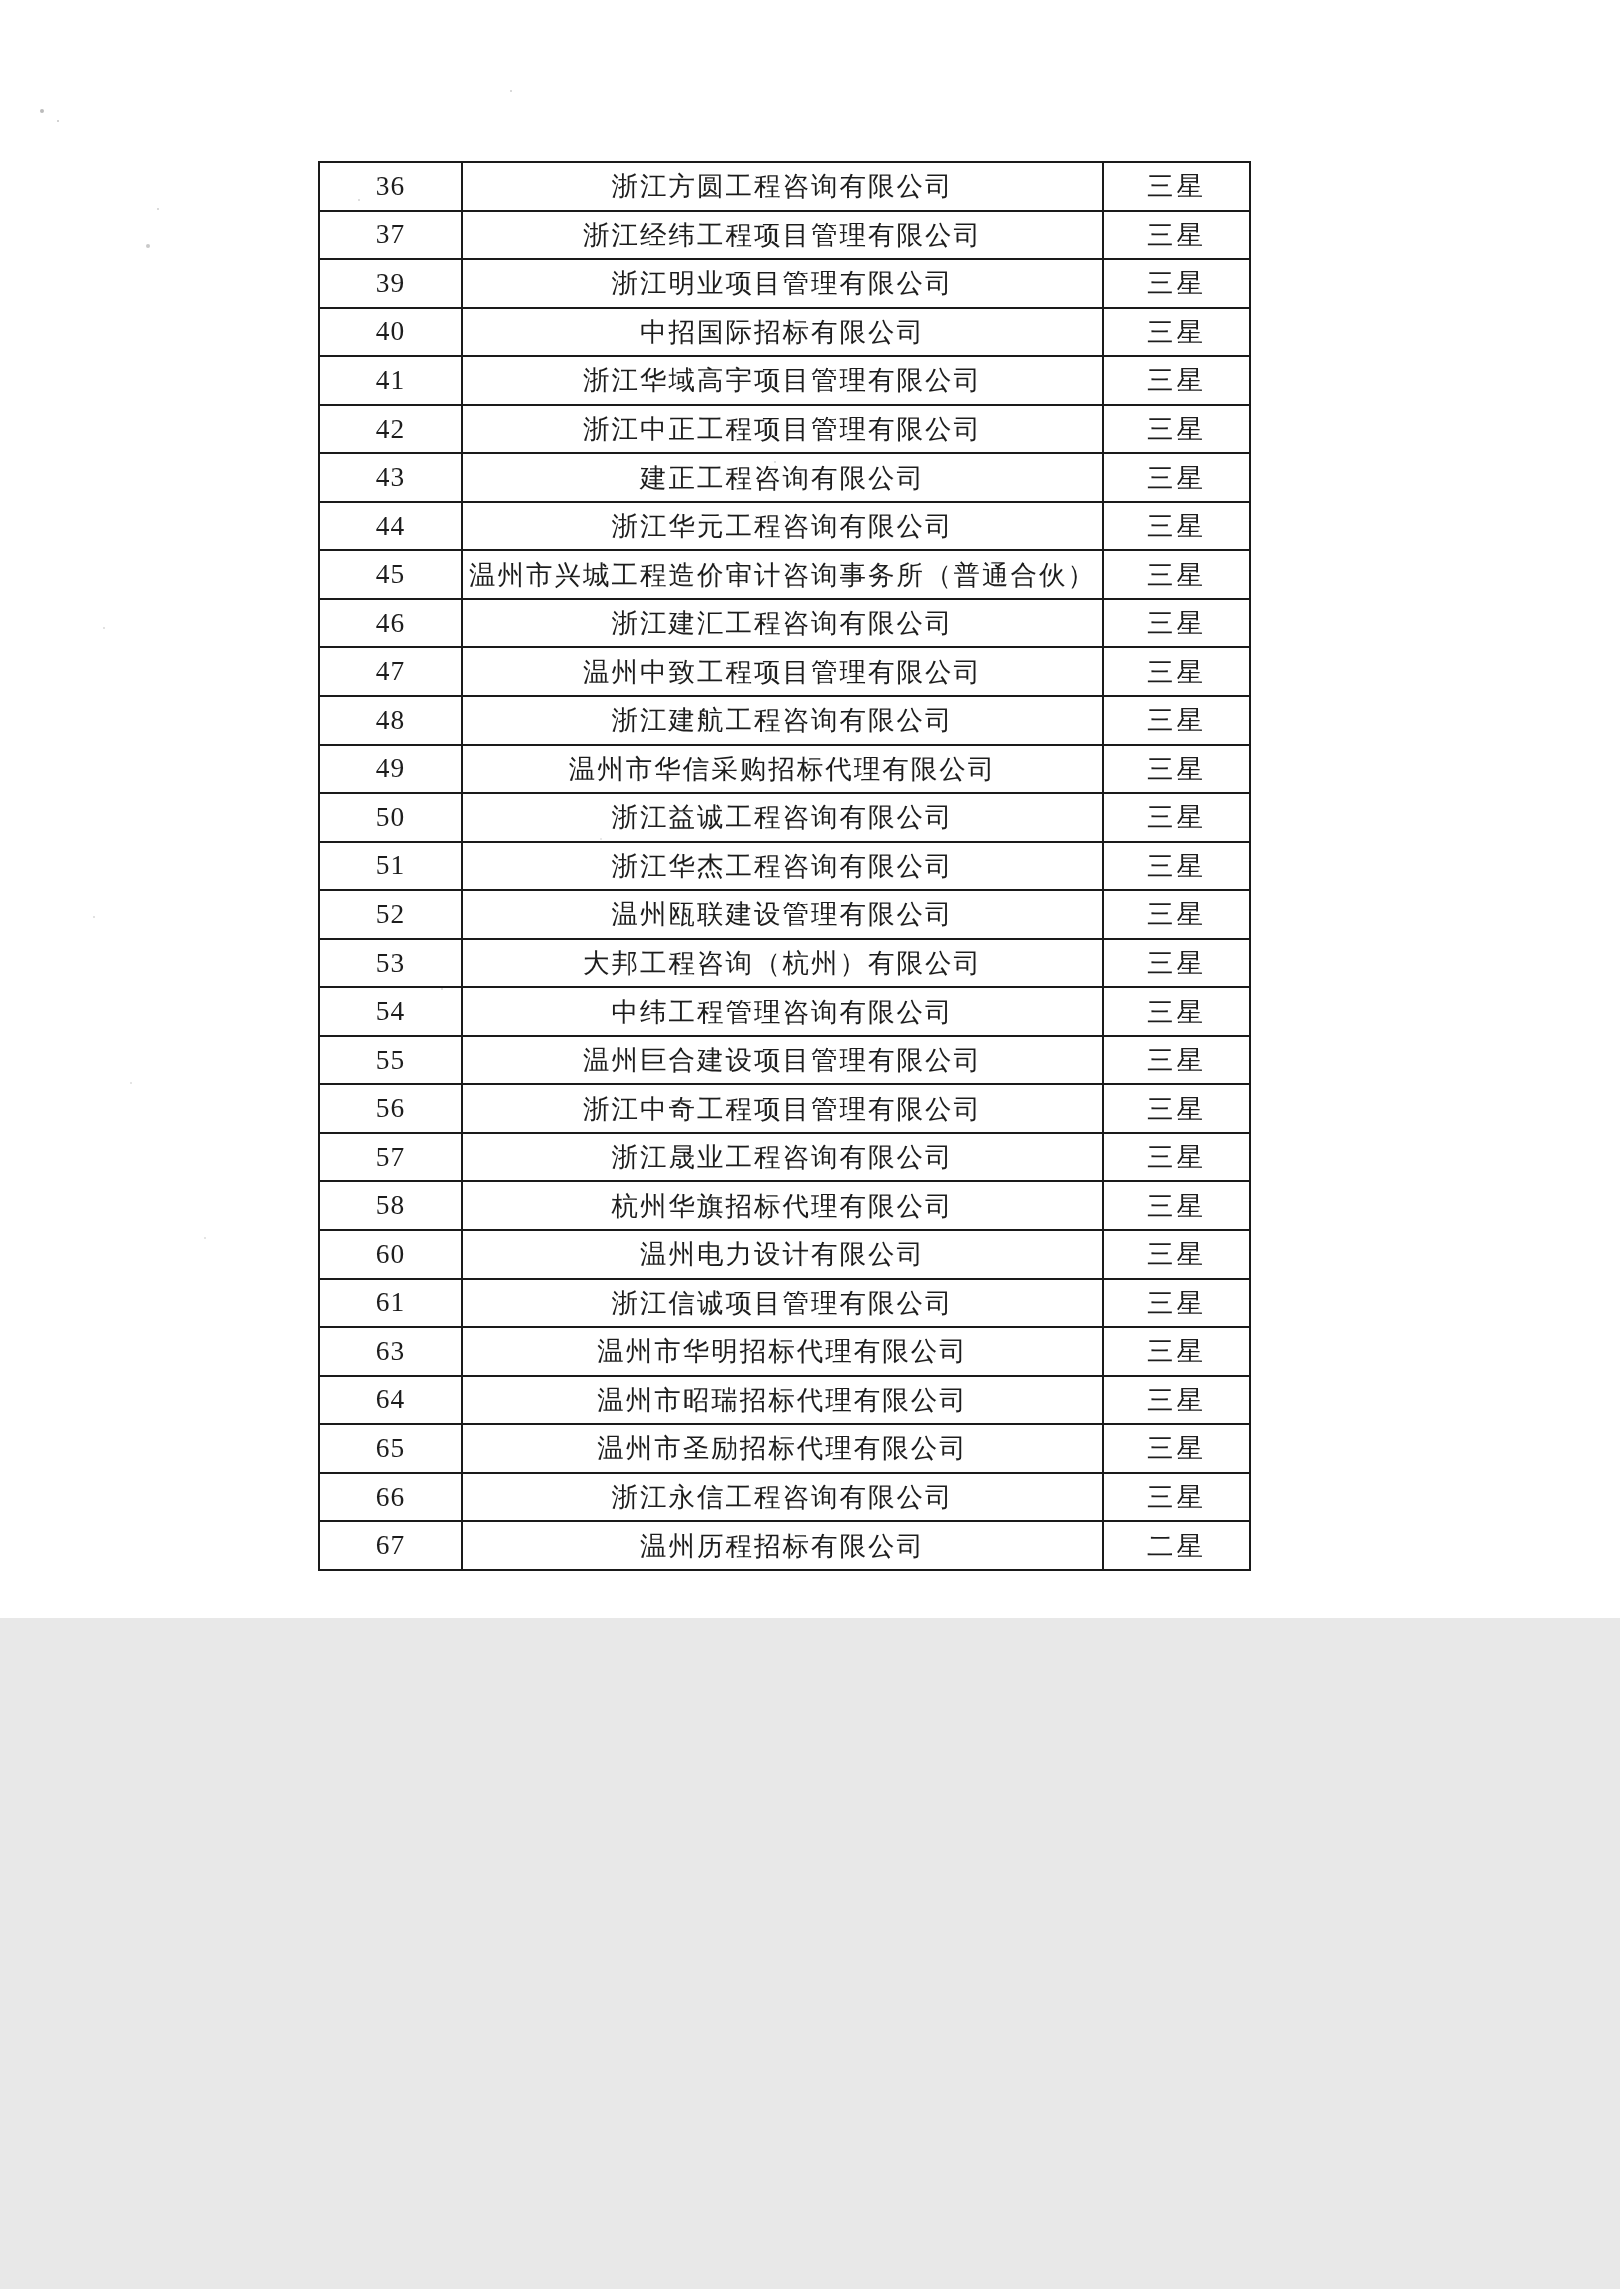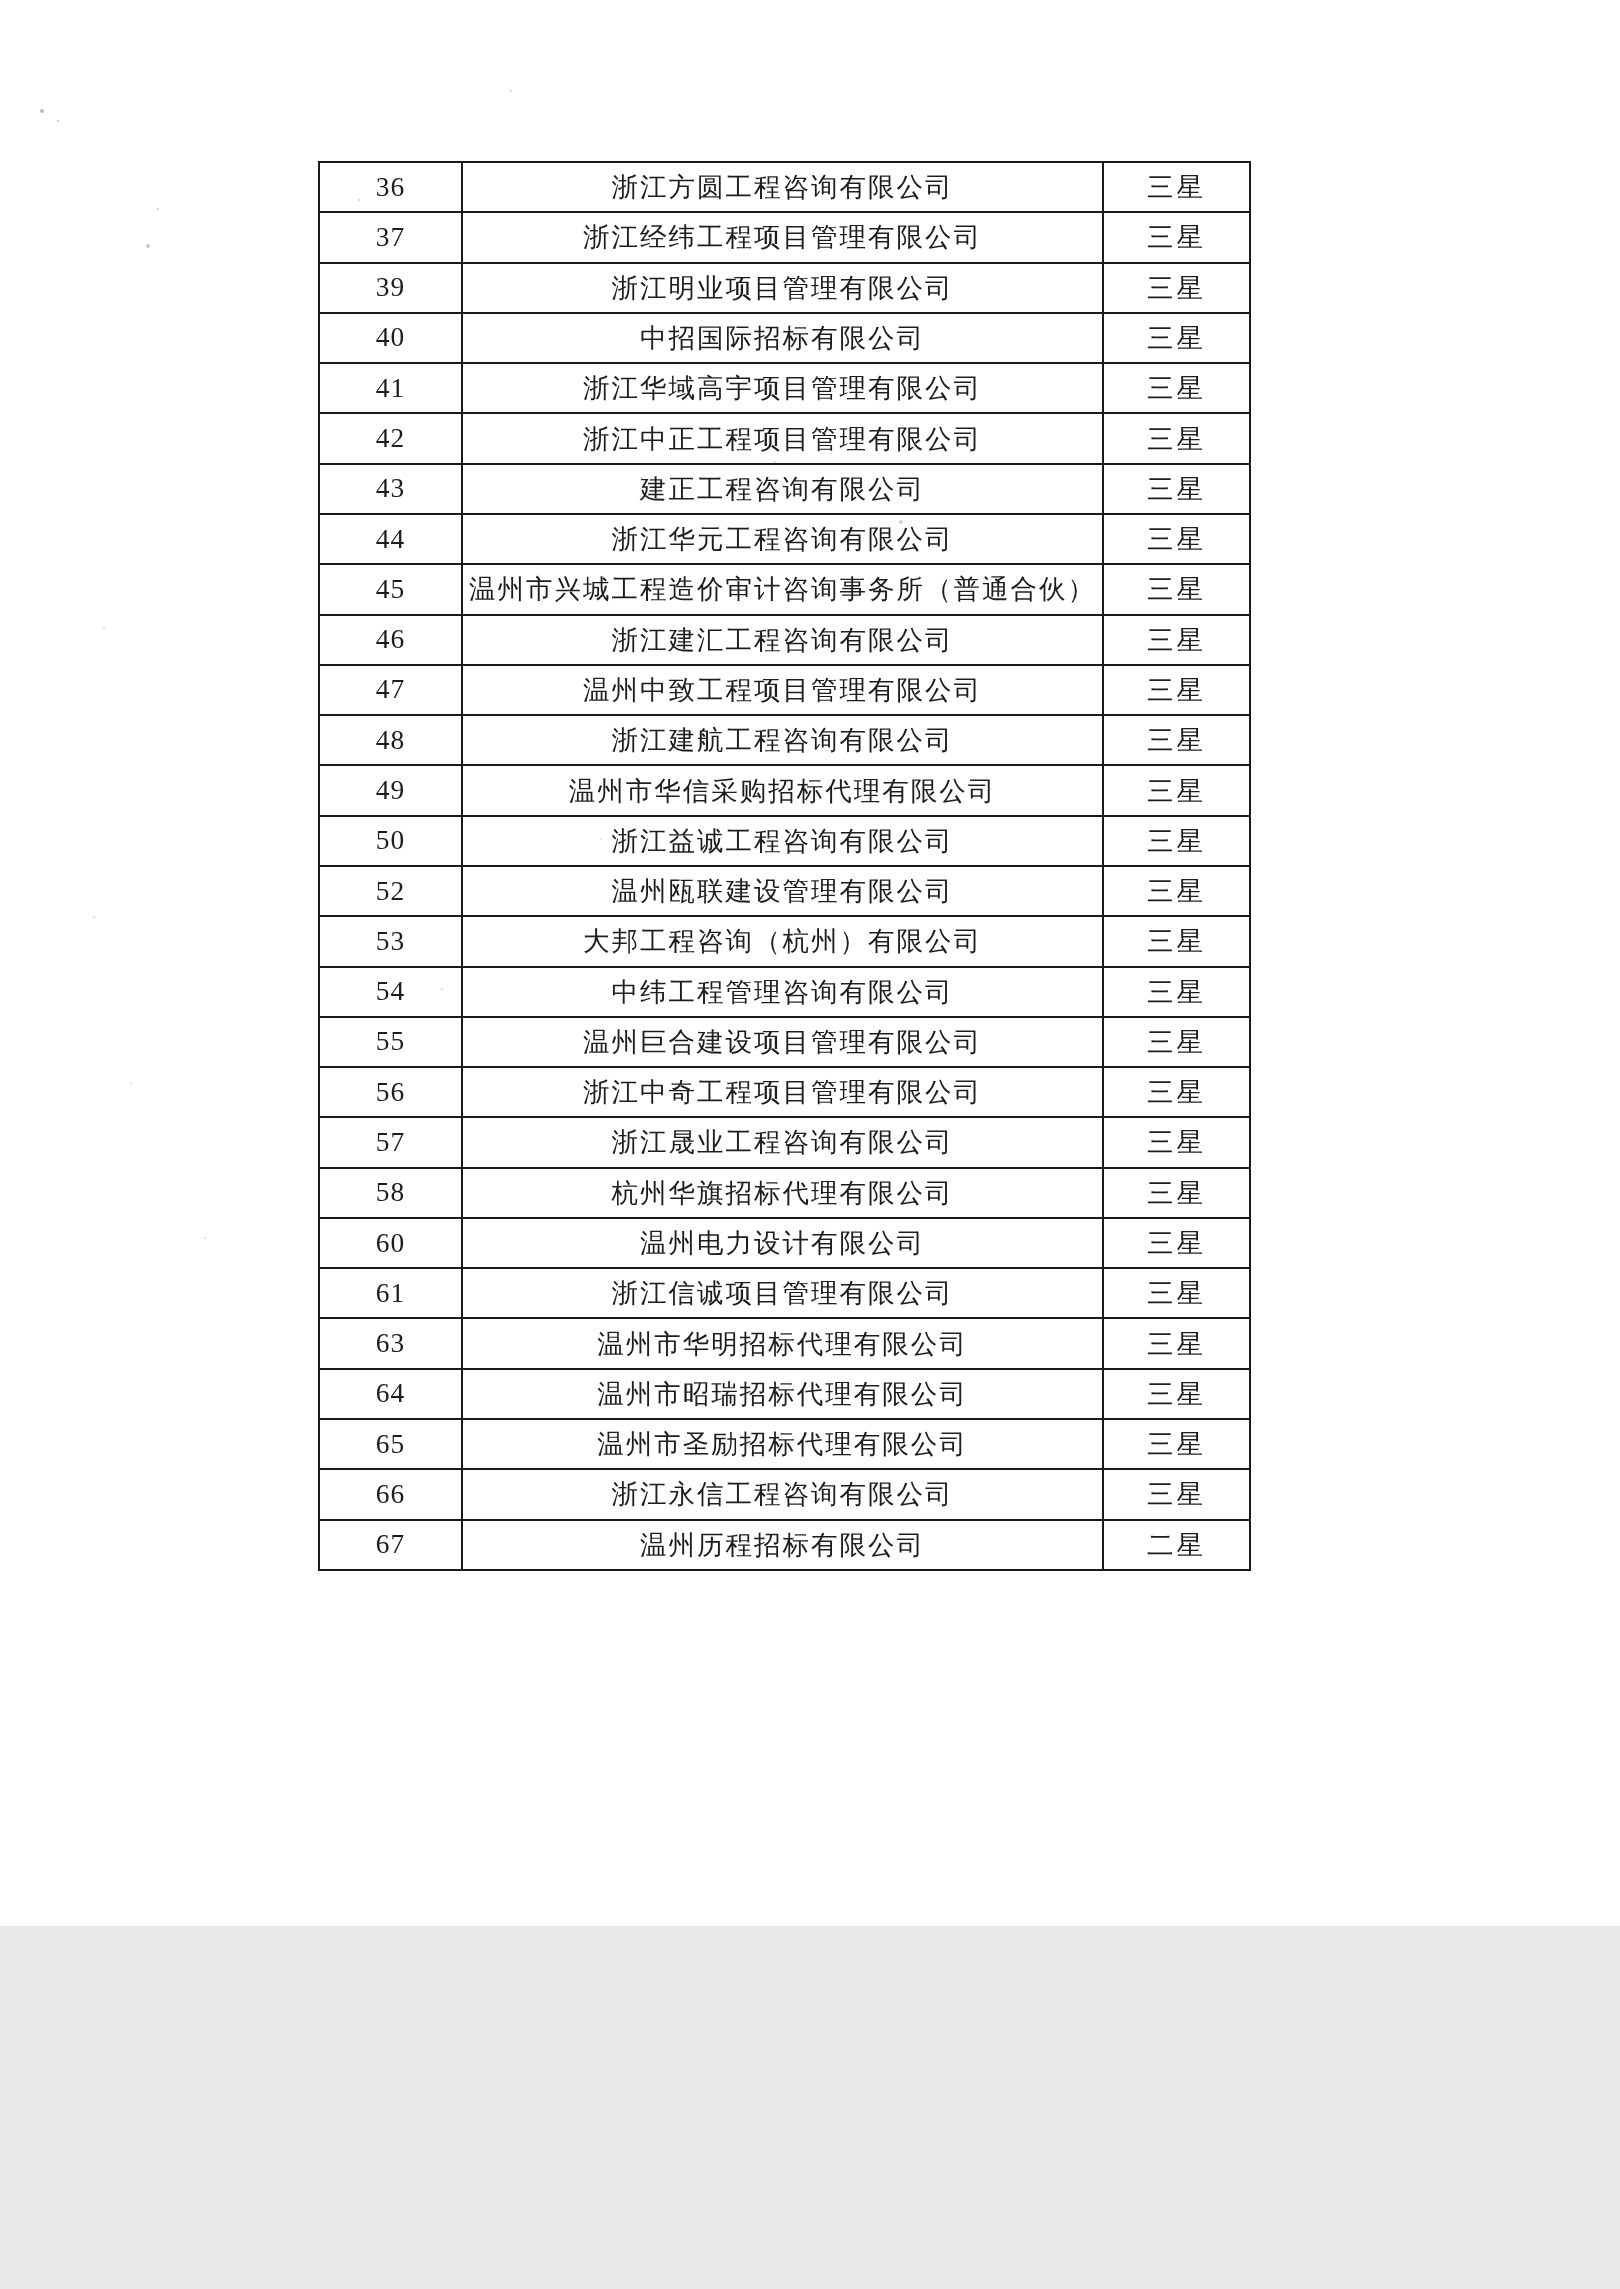--- a/index.html
+++ b/index.html
@@ -3,21 +3,21 @@
 <meta charset="utf-8">
 <style>
   html, body {
     margin: 0;
     padding: 0;
     background: #e8e8e8;
   }
   .page {
     position: relative;
     width: 1620px;
-    height: 1926px;
+    height: 1618px;
     background: #ffffff;
     overflow: hidden;
     font-family: "Liberation Serif", "DejaVu Serif", serif;
     color: #1d1d1d;
   }
   
   .noise {
     position: absolute;
     left: 0; top: 0;
     width: 2px; height: 2px;
@@ -158,20 +158,25 @@
           <td class="row-number-cell">49</td>
           <td class="company-name-cell">温州市华信采购招标代理有限公司</td>
           <td class="rating-cell">三星</td>
         </tr>
         <tr>
           <td class="row-number-cell">50</td>
           <td class="company-name-cell">浙江益诚工程咨询有限公司</td>
           <td class="rating-cell">三星</td>
         </tr>
         <tr>
+          <td class="row-number-cell">51</td>
+          <td class="company-name-cell">浙江华杰工程咨询有限公司</td>
+          <td class="rating-cell">三星</td>
+        </tr>
+        <tr>
           <td class="row-number-cell">52</td>
           <td class="company-name-cell">温州瓯联建设管理有限公司</td>
           <td class="rating-cell">三星</td>
         </tr>
         <tr>
           <td class="row-number-cell">53</td>
           <td class="company-name-cell">大邦工程咨询（杭州）有限公司</td>
           <td class="rating-cell">三星</td>
         </tr>
         <tr>

